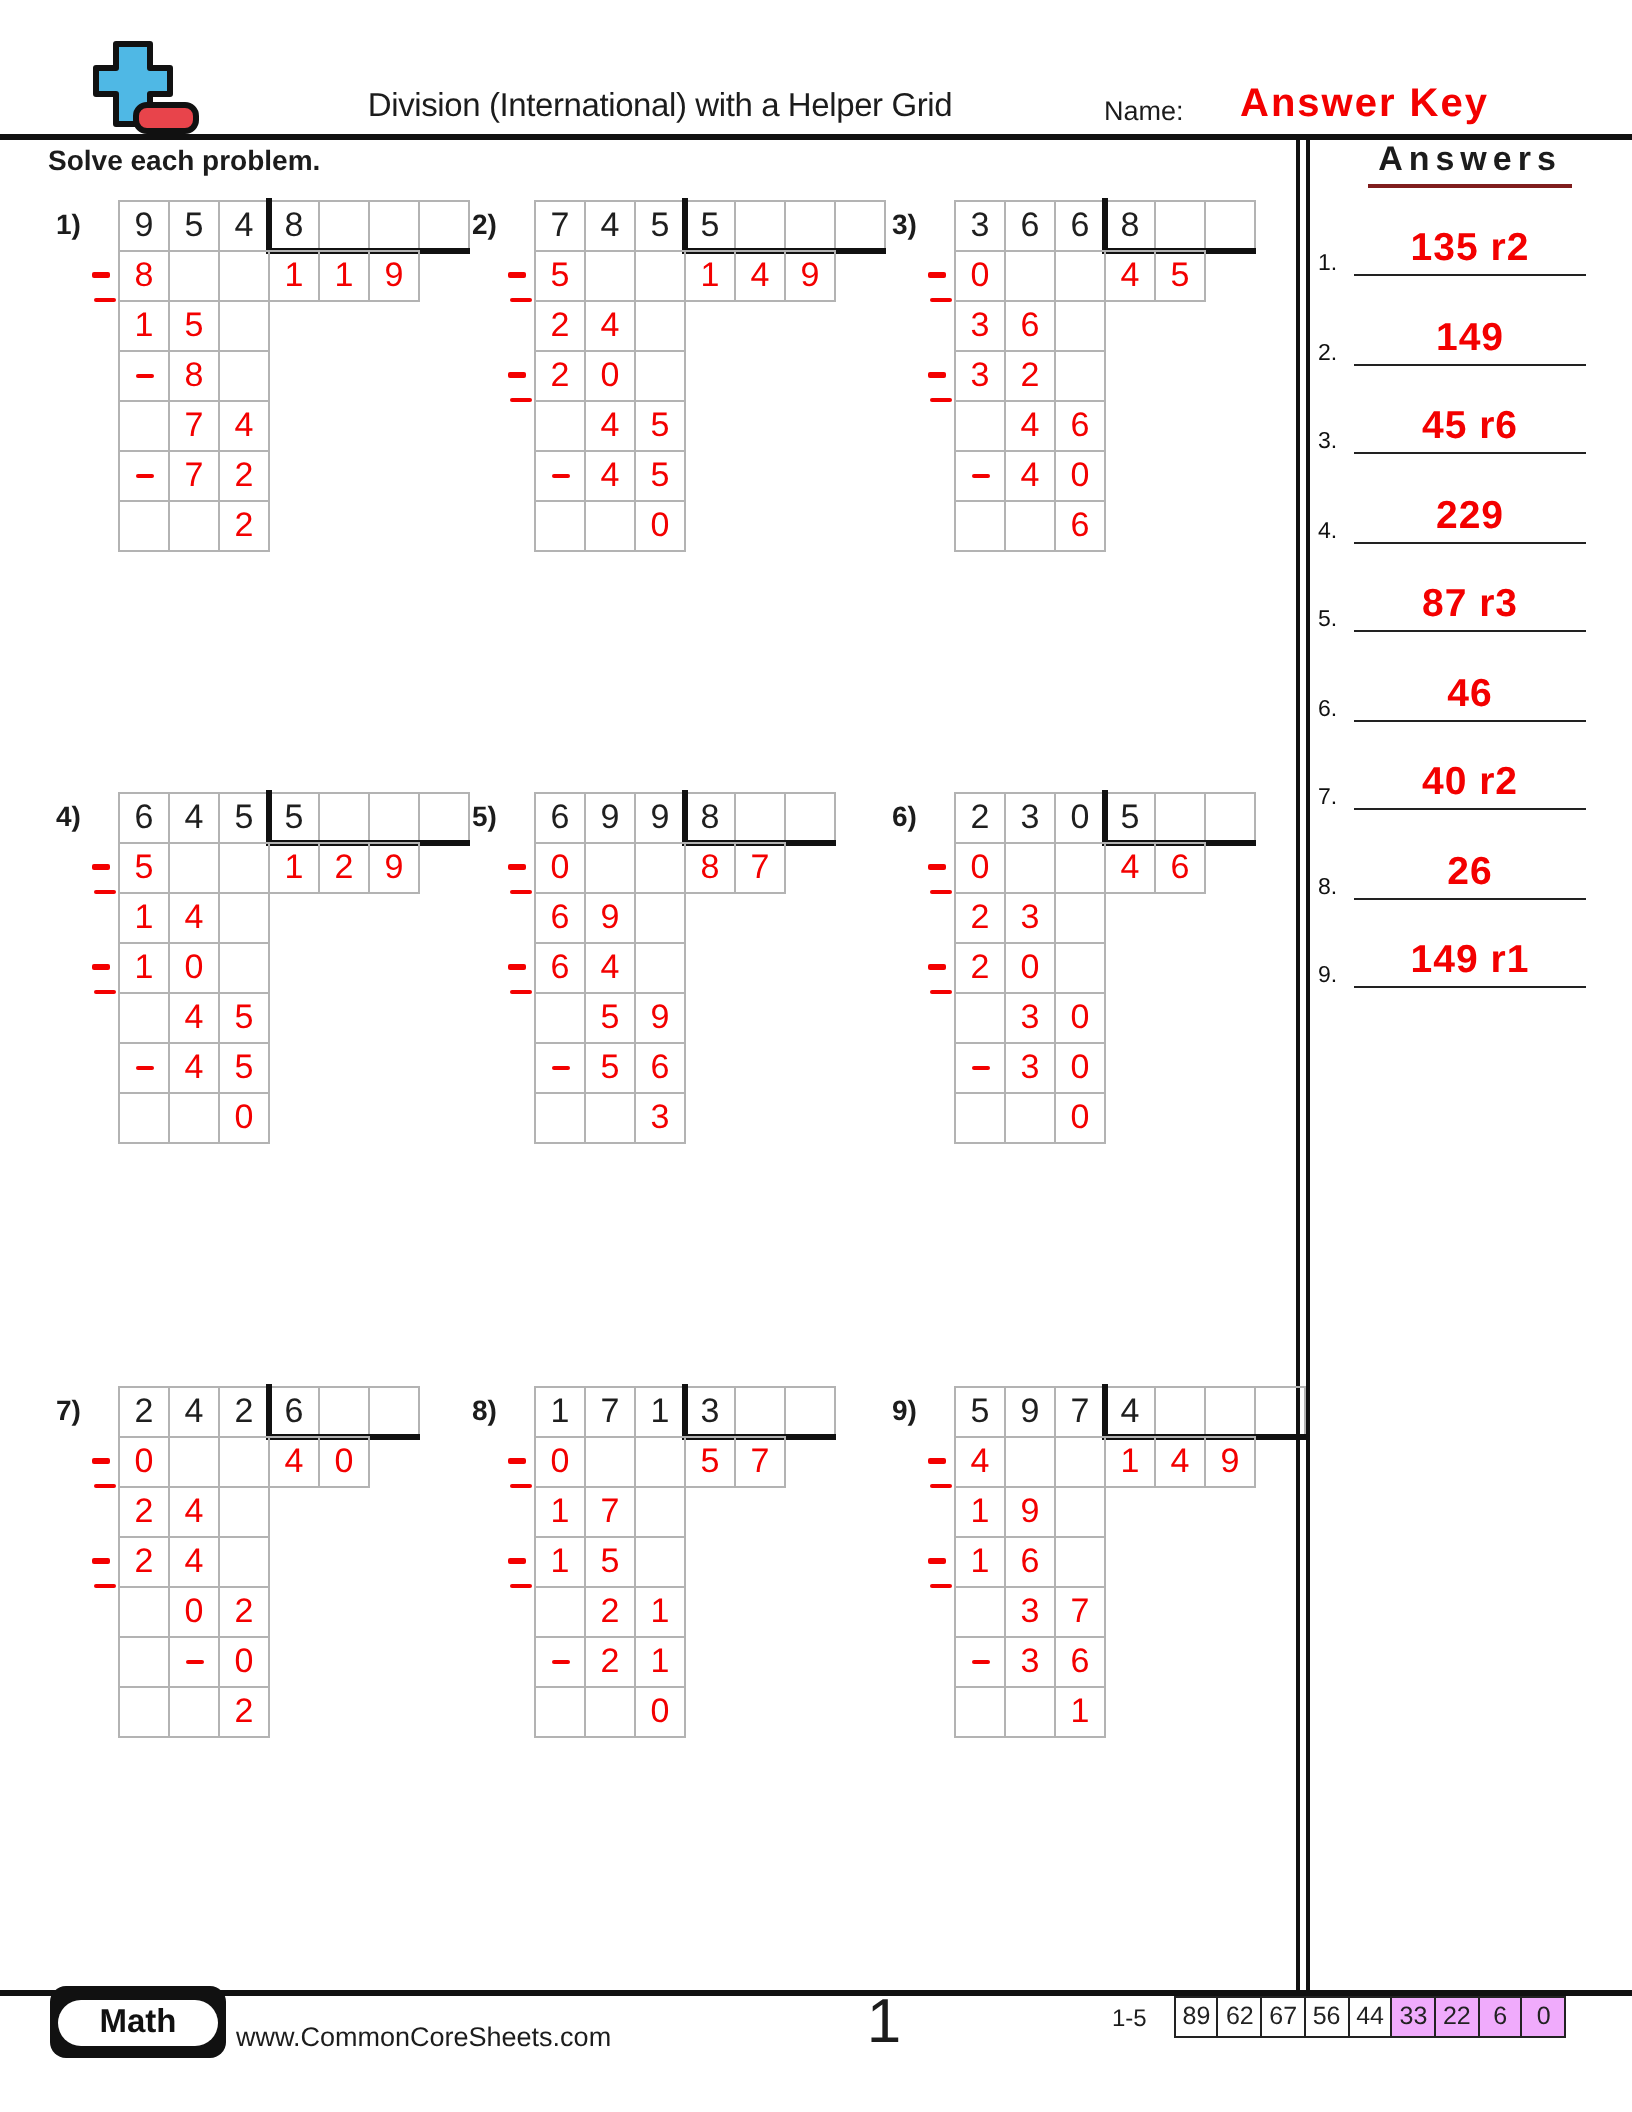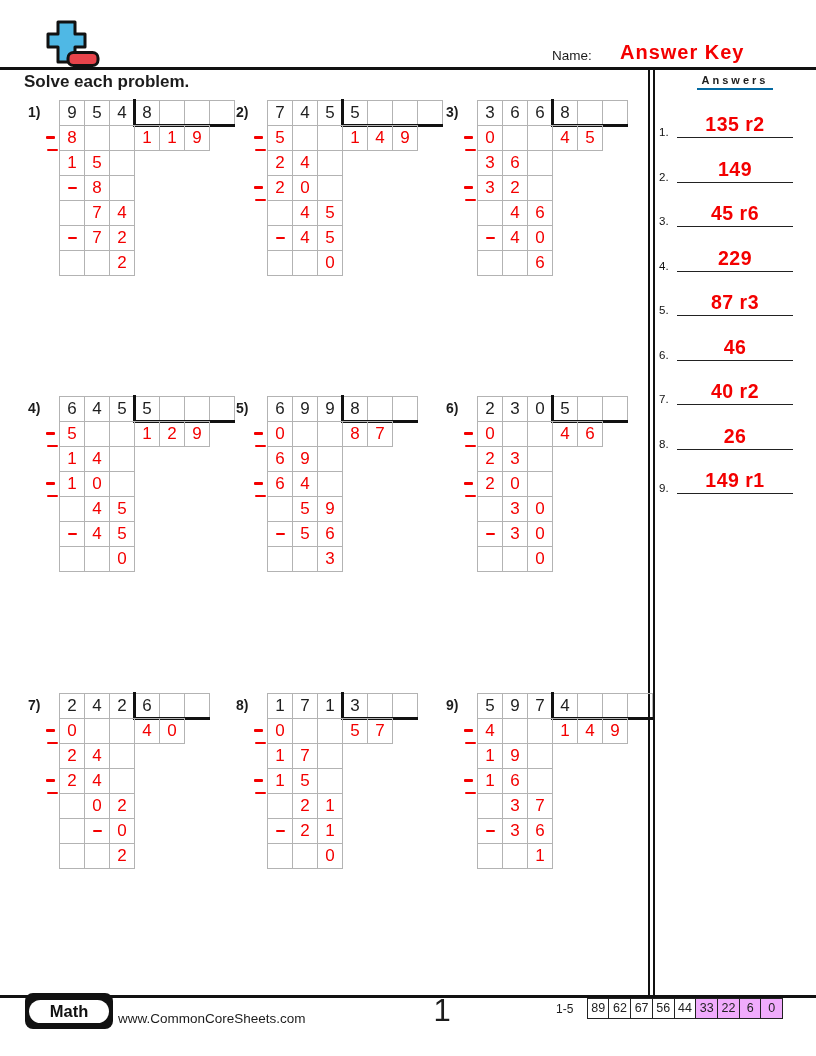--- a/index.html
+++ b/index.html
@@ -6,27 +6,27 @@
   .page{position:relative;width:816px;height:1056px;background:#fff;overflow:hidden;
         font-family:"Liberation Sans",sans-serif;color:#1c1c1c;}
   
   .logo{position:absolute;left:46px;top:20px;width:62px;height:48px;}
   .hd-title{position:absolute;left:140px;top:44px;width:380px;text-align:center;
             font-size:16.5px;letter-spacing:-0.2px;font-weight:500;}
   .hd-name{position:absolute;left:552px;top:48px;font-size:13.5px;}
   .hd-key{position:absolute;left:620px;top:41px;font-size:20px;font-weight:bold;
           letter-spacing:1px;color:#f30000;}
   .hd-line{position:absolute;left:0;top:67px;width:816px;height:2.5px;background:#111;}
-  .instruction{position:absolute;left:24px;top:72px;font-size:17px;font-weight:bold;}
+  .instruction{position:absolute;left:24px;top:72px;font-size:14px;font-weight:bold;}
   
   .dbl-line{position:absolute;left:648px;top:69px;height:926px;width:7px;
             border-left:2px solid #111;border-right:2px solid #111;box-sizing:border-box;}
   .answers-title{position:absolute;left:656px;top:70px;width:158px;text-align:center;}
-  .answers-title span{display:inline-block;font-size:11px;font-weight:bold;
-            letter-spacing:3px;border-bottom:2px solid #0369a1;padding:0 5px 2px 5px;}
+  .answers-title span{display:inline-block;font-size:17px;font-weight:bold;
+            letter-spacing:3px;border-bottom:2px solid #7f1d1d;padding:0 5px 2px 5px;}
   .answer-row{position:absolute;left:677px;width:116px;height:30px;
               border-bottom:1.5px solid #222;}
   .anum{position:absolute;left:-18px;bottom:-1px;font-size:11.5px;color:#111;}
   .aval{position:absolute;left:0;bottom:1px;width:100%;text-align:center;
         font-size:19.5px;font-weight:bold;color:#f30000;letter-spacing:0.5px;}
   
   .problem{position:absolute;}
   .plabel{position:absolute;left:-31px;top:4px;font-size:14px;font-weight:bold;}
   .cell{position:absolute;width:26px;height:26px;box-sizing:border-box;
         border:1px solid #b3b3b3;display:flex;align-items:center;justify-content:center;
@@ -56,20 +56,21 @@
 </style>
 </head>
 <body>
 
 <div class="page">
 
   <svg class="logo" viewBox="0 0 62 48" xmlns="http://www.w3.org/2000/svg">
     <path d="M12 2 L29 2 L29 14 L39 14 L39 27 L29 27 L29 42 L12 42 L12 27 L2 27 L2 14 L12 14 Z" fill="#4fb8e5" stroke="#111" stroke-width="3" stroke-linejoin="round"></path>
     <rect x="22" y="32.5" width="30" height="13" rx="5.5" fill="#e8444b" stroke="#111" stroke-width="3"></rect>
   </svg>
+  <div class="hd-title">Division (International) with a Helper Grid</div>
   <div class="hd-name">Name:</div>
   <div class="hd-key">Answer Key</div>
   <div class="hd-line"></div>
   <div class="instruction">Solve each problem.</div>
 
   <div class="dbl-line"></div>
   <div class="answers-title">
     <span>Answers</span>
   </div>
   <div id="answers-list">

